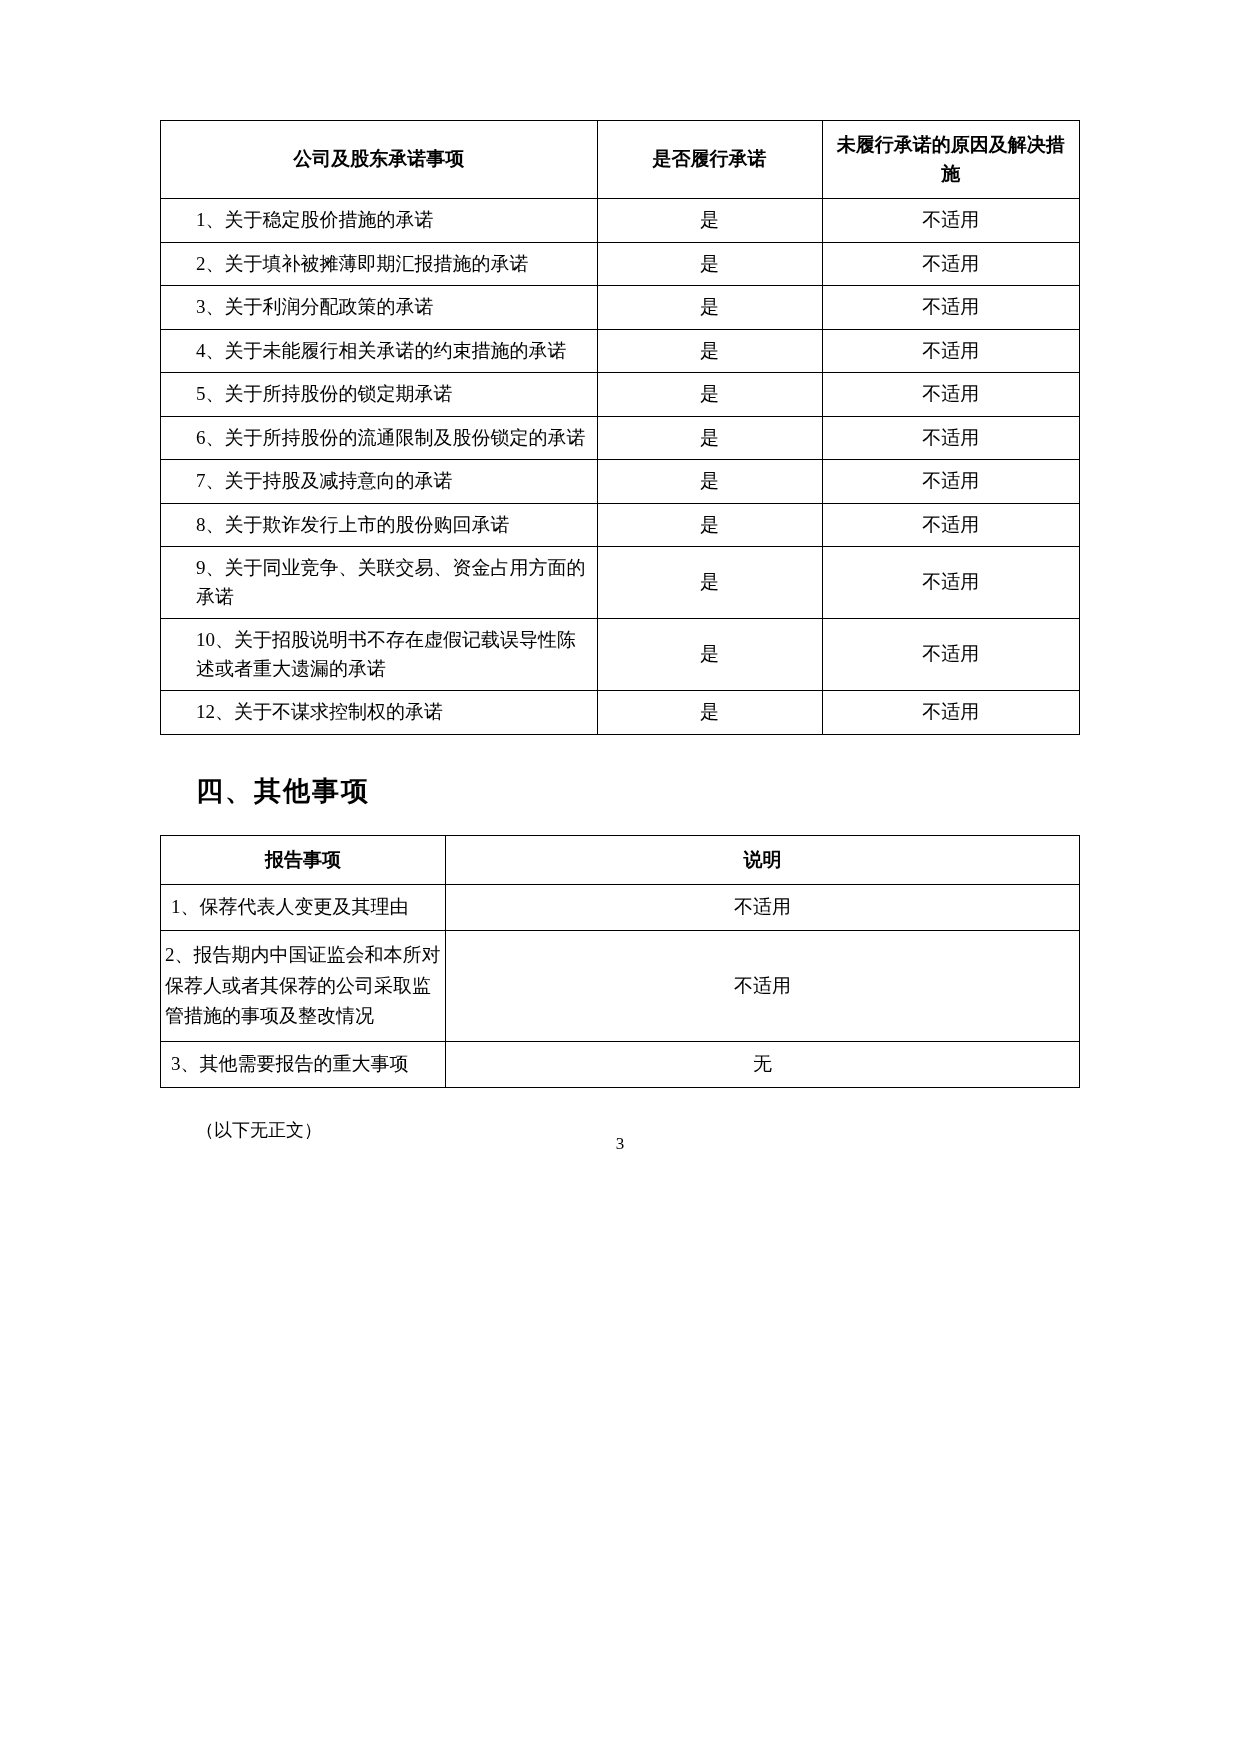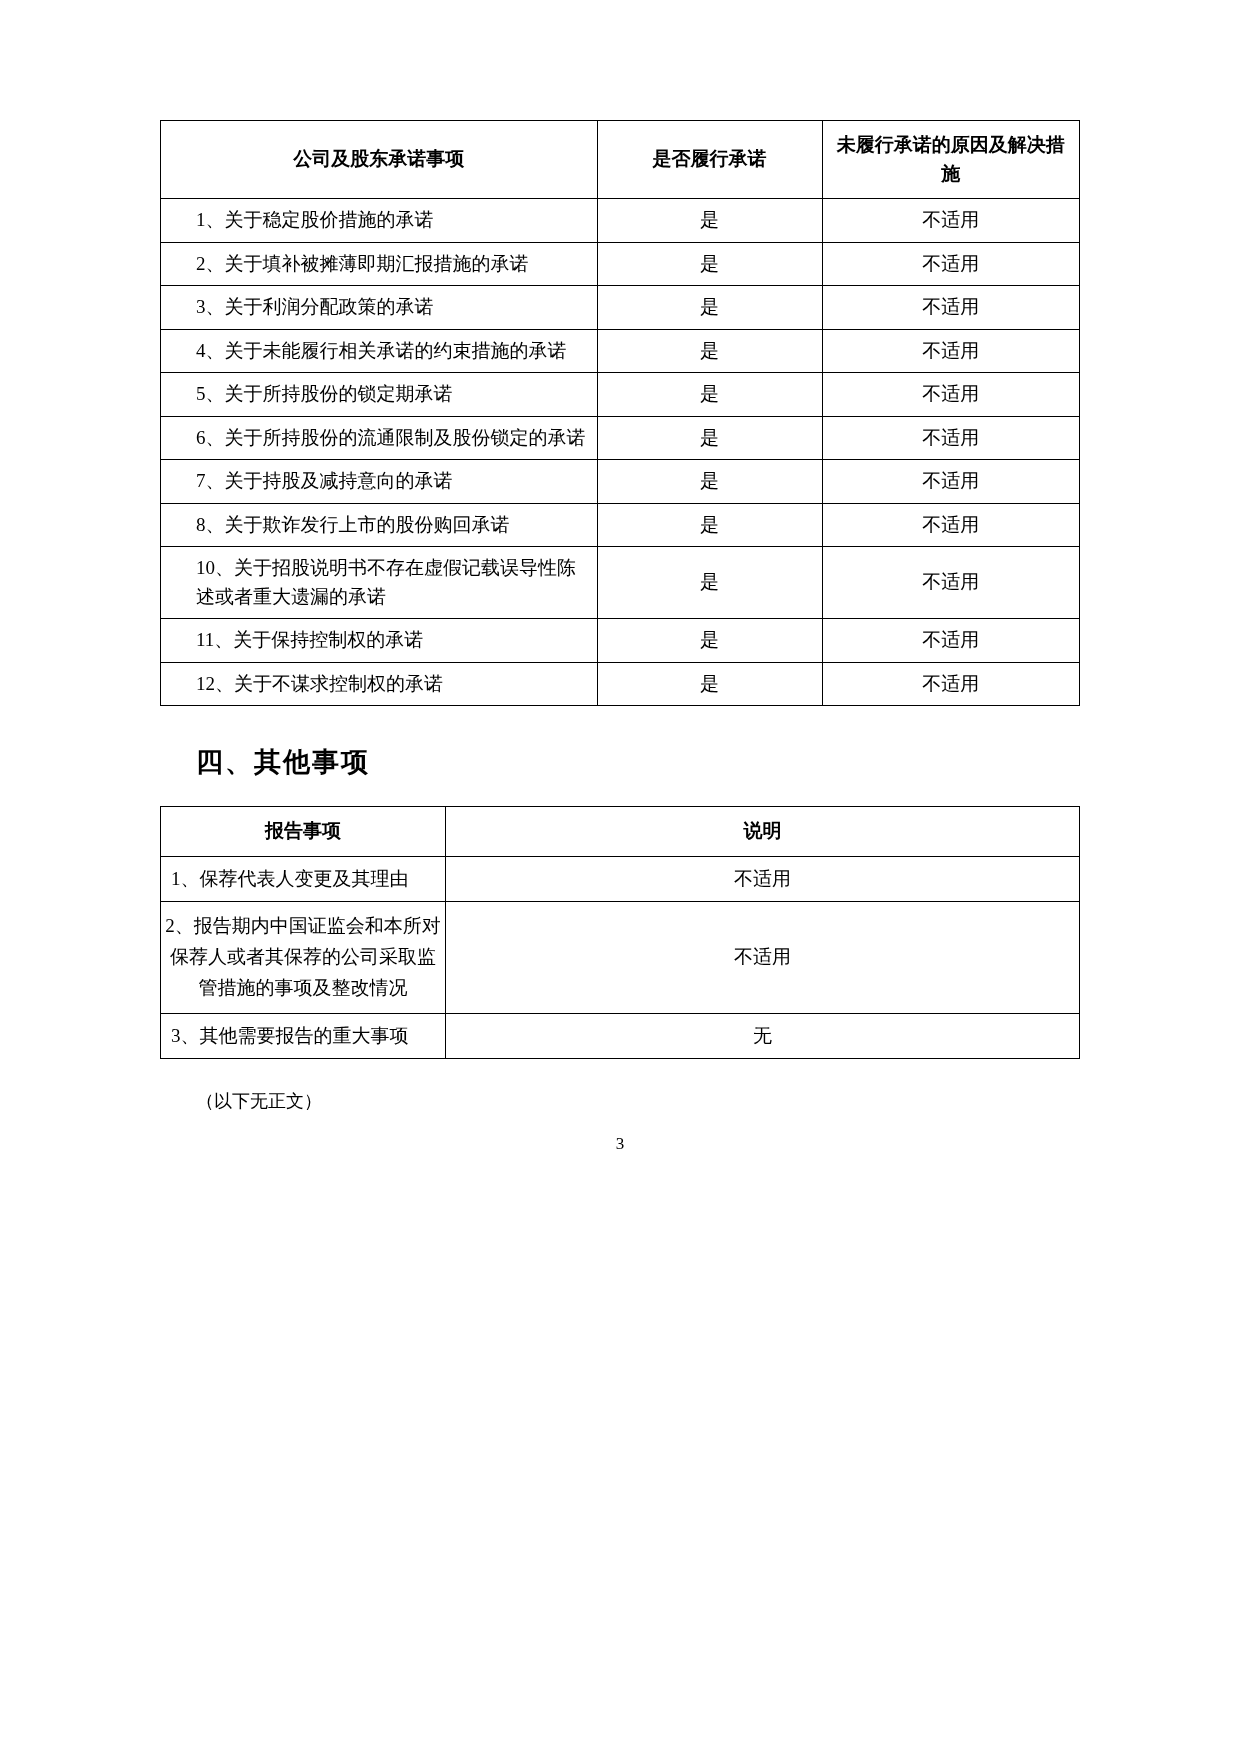--- a/index.html
+++ b/index.html
@@ -71,21 +71,20 @@
   }
   .t2 tbody td.item {
     text-align: left;
     line-height: 1.62;
   }
   .t2 tbody td.desc {
     text-align: center;
   }
   .t2 tbody td.item.multiline {
     padding: 9px 4px;
-    text-align: center;
   }
 
   .closing {
     font-size: 18px;
     margin: 30px 0 0 36px;
   }
 
   .page-number {
     position: absolute;
     bottom: 88px;
@@ -148,26 +147,26 @@
         <td class="item">7、关于持股及减持意向的承诺</td>
         <td class="mid">是</td>
         <td class="mid">不适用</td>
       </tr>
       <tr>
         <td class="item">8、关于欺诈发行上市的股份购回承诺</td>
         <td class="mid">是</td>
         <td class="mid">不适用</td>
       </tr>
       <tr>
+        <td class="item">9、关于同业竞争、关联交易、资金占用方面的承诺</td>
+        <td class="mid">是</td>
+        <td class="mid">不适用</td>
+      </tr>
+      <tr>
         <td class="item">10、关于招股说明书不存在虚假记载误导性陈述或者重大遗漏的承诺</td>
-        <td class="mid">是</td>
-        <td class="mid">不适用</td>
-      </tr>
-      <tr>
-        <td class="item">11、关于保持控制权的承诺</td>
         <td class="mid">是</td>
         <td class="mid">不适用</td>
       </tr>
       <tr>
         <td class="item">12、关于不谋求控制权的承诺</td>
         <td class="mid">是</td>
         <td class="mid">不适用</td>
       </tr>
     </tbody>
   </table>

